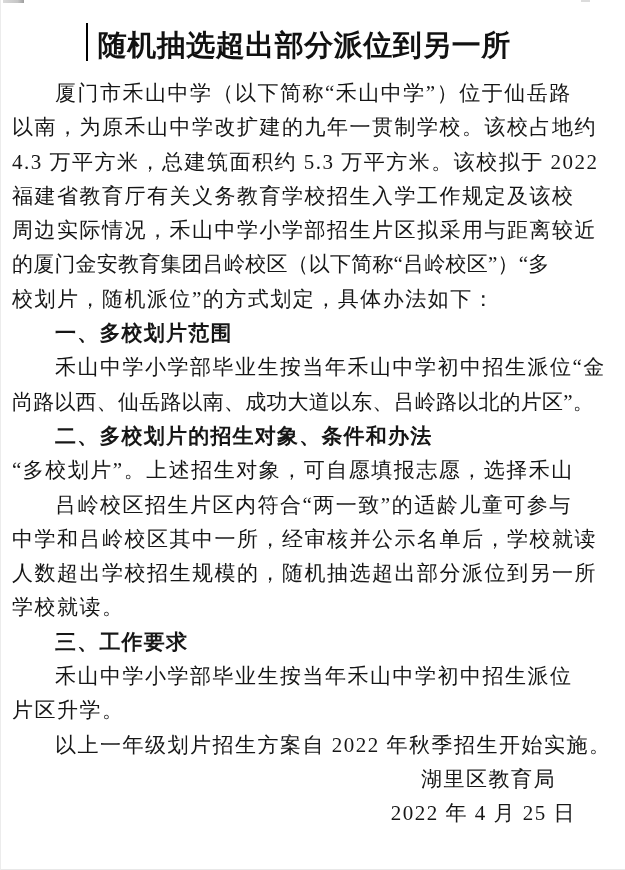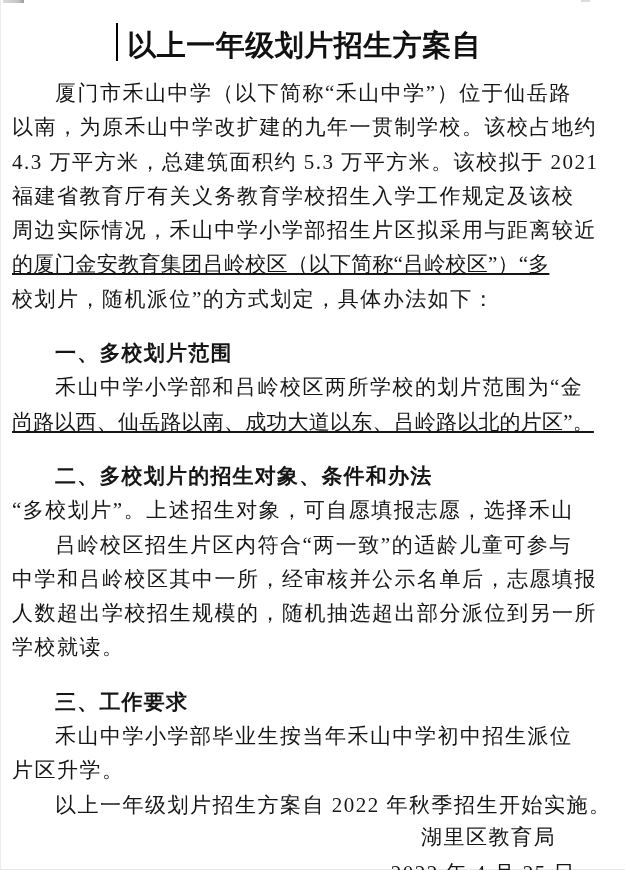--- a/index.html
+++ b/index.html
@@ -46,58 +46,57 @@
   .doc-body {
     position: absolute; top: 76px; left: 11px; width: 588px;
     font-size: 21px; line-height: 34.3px;
     color: #161616;
   }
   .line {
     white-space: nowrap;
     letter-spacing: 1.5px;
   }
   .line.indent { text-indent: 43px; }
-  .line.tight  { letter-spacing: 0.2px; text-decoration: underline; }
+  .line.tight  { letter-spacing: 0.2px; }
   .line.heading {
     font-family: "Liberation Sans", "DejaVu Sans", sans-serif;
     font-weight: bold;
     letter-spacing: 1.2px;
-    margin-top: 20px;
   }
-  .line.sig  { text-align: right; padding-right: 44px; font-family: Liberation Mono, monospace; }
+  .line.sig  { text-align: right; padding-right: 44px; }
   .line.date { text-align: right; padding-right: 24px; }
 </style>
 </head>
 <body>
 
 <div class="page">
 
   <div class="frag-left"></div>
   <div class="frag-right"></div>
 
   <h1 class="title">
     <span class="caret"></span>
-    <span>以上一年级划片招生方案自</span>
+    <span>随机抽选超出部分派位到另一所</span>
   </h1>
 
   <div class="doc-body">
     <div class="line indent">厦门市禾山中学（以下简称“禾山中学”）位于仙岳路</div>
     <div class="line">以南，为原禾山中学改扩建的九年一贯制学校。该校占地约</div>
-    <div class="line">4.3 万平方米，总建筑面积约 5.3 万平方米。该校拟于 2021</div>
+    <div class="line">4.3 万平方米，总建筑面积约 5.3 万平方米。该校拟于 2022</div>
     <div class="line">福建省教育厅有关义务教育学校招生入学工作规定及该校</div>
     <div class="line">周边实际情况，禾山中学小学部招生片区拟采用与距离较近</div>
     <div class="line tight">的厦门金安教育集团吕岭校区（以下简称“吕岭校区”）“多</div>
     <div class="line">校划片，随机派位”的方式划定，具体办法如下：</div>
     <div class="line heading indent">一、多校划片范围</div>
-    <div class="line indent">禾山中学小学部和吕岭校区两所学校的划片范围为“金</div>
+    <div class="line indent">禾山中学小学部毕业生按当年禾山中学初中招生派位“金</div>
     <div class="line tight">尚路以西、仙岳路以南、成功大道以东、吕岭路以北的片区”。</div>
     <div class="line heading indent">二、多校划片的招生对象、条件和办法</div>
     <div class="line">“多校划片”。上述招生对象，可自愿填报志愿，选择禾山</div>
     <div class="line indent">吕岭校区招生片区内符合“两一致”的适龄儿童可参与</div>
-    <div class="line">中学和吕岭校区其中一所，经审核并公示名单后，志愿填报</div>
+    <div class="line">中学和吕岭校区其中一所，经审核并公示名单后，学校就读</div>
     <div class="line">人数超出学校招生规模的，随机抽选超出部分派位到另一所</div>
     <div class="line">学校就读。</div>
     <div class="line heading indent">三、工作要求</div>
     <div class="line indent">禾山中学小学部毕业生按当年禾山中学初中招生派位</div>
     <div class="line">片区升学。</div>
     <div class="line indent">以上一年级划片招生方案自 2022 年秋季招生开始实施。</div>
     <div class="line sig">湖里区教育局</div>
     <div class="line date">2022 年 4 月 25 日</div>
   </div>
 

